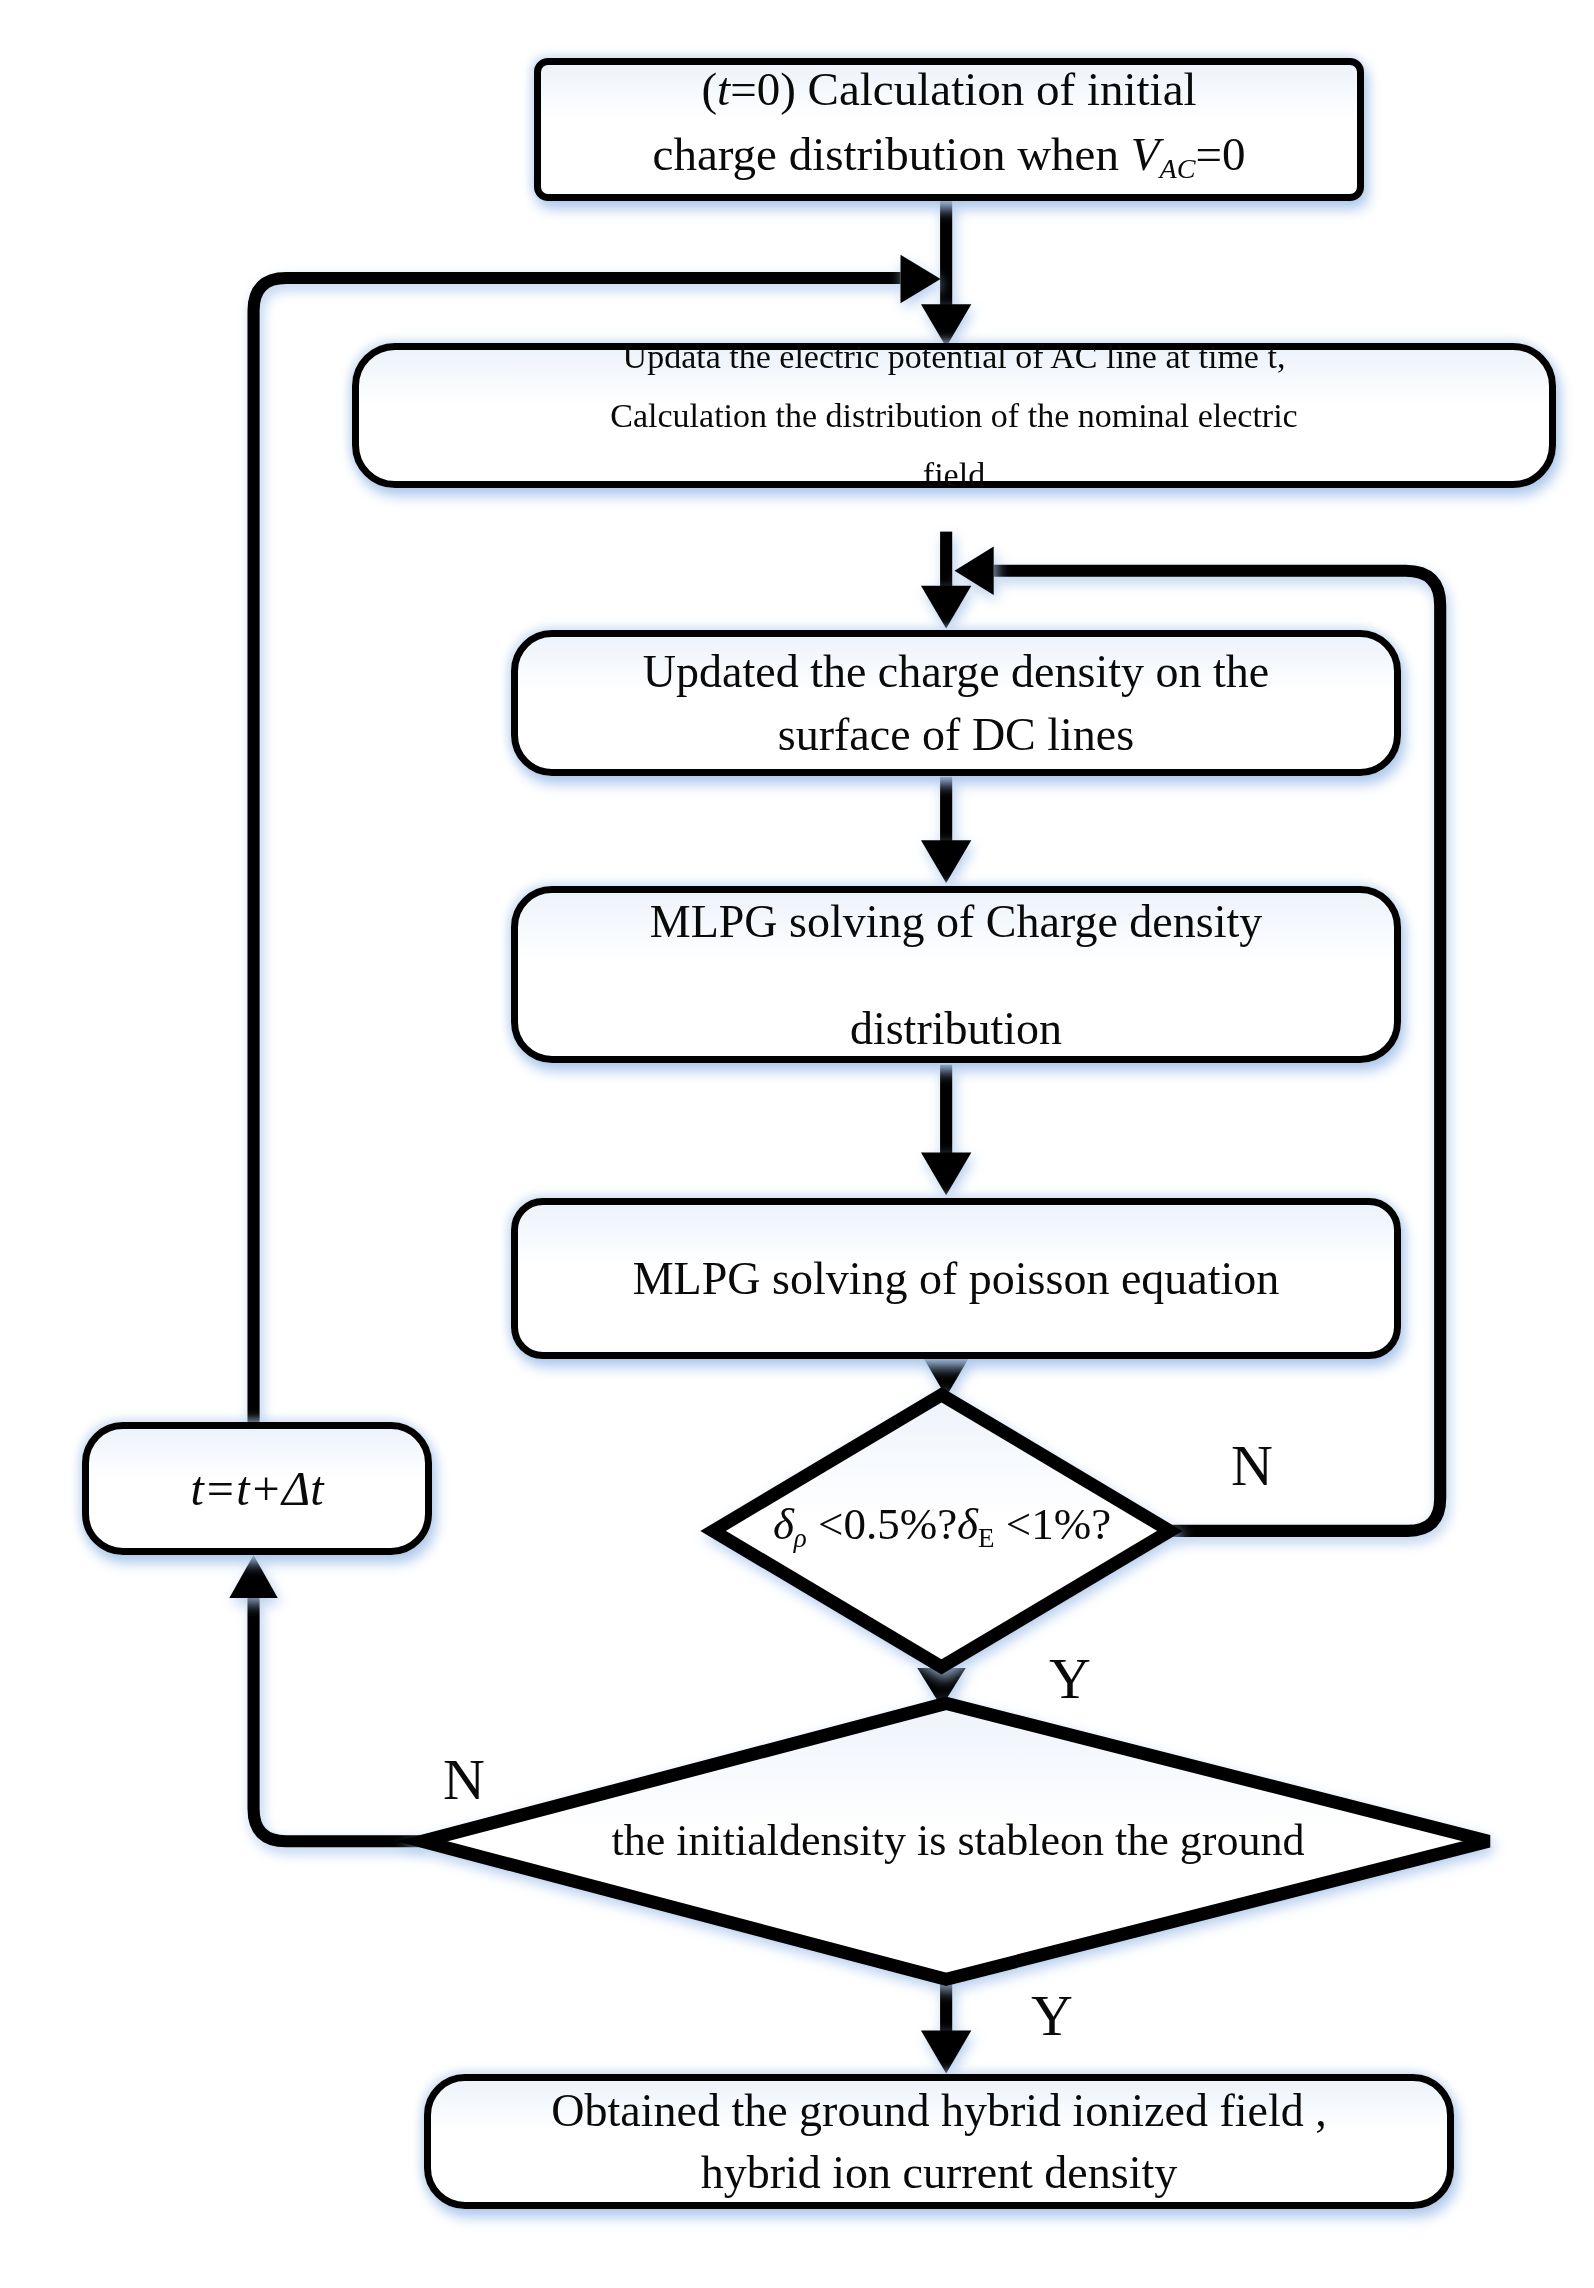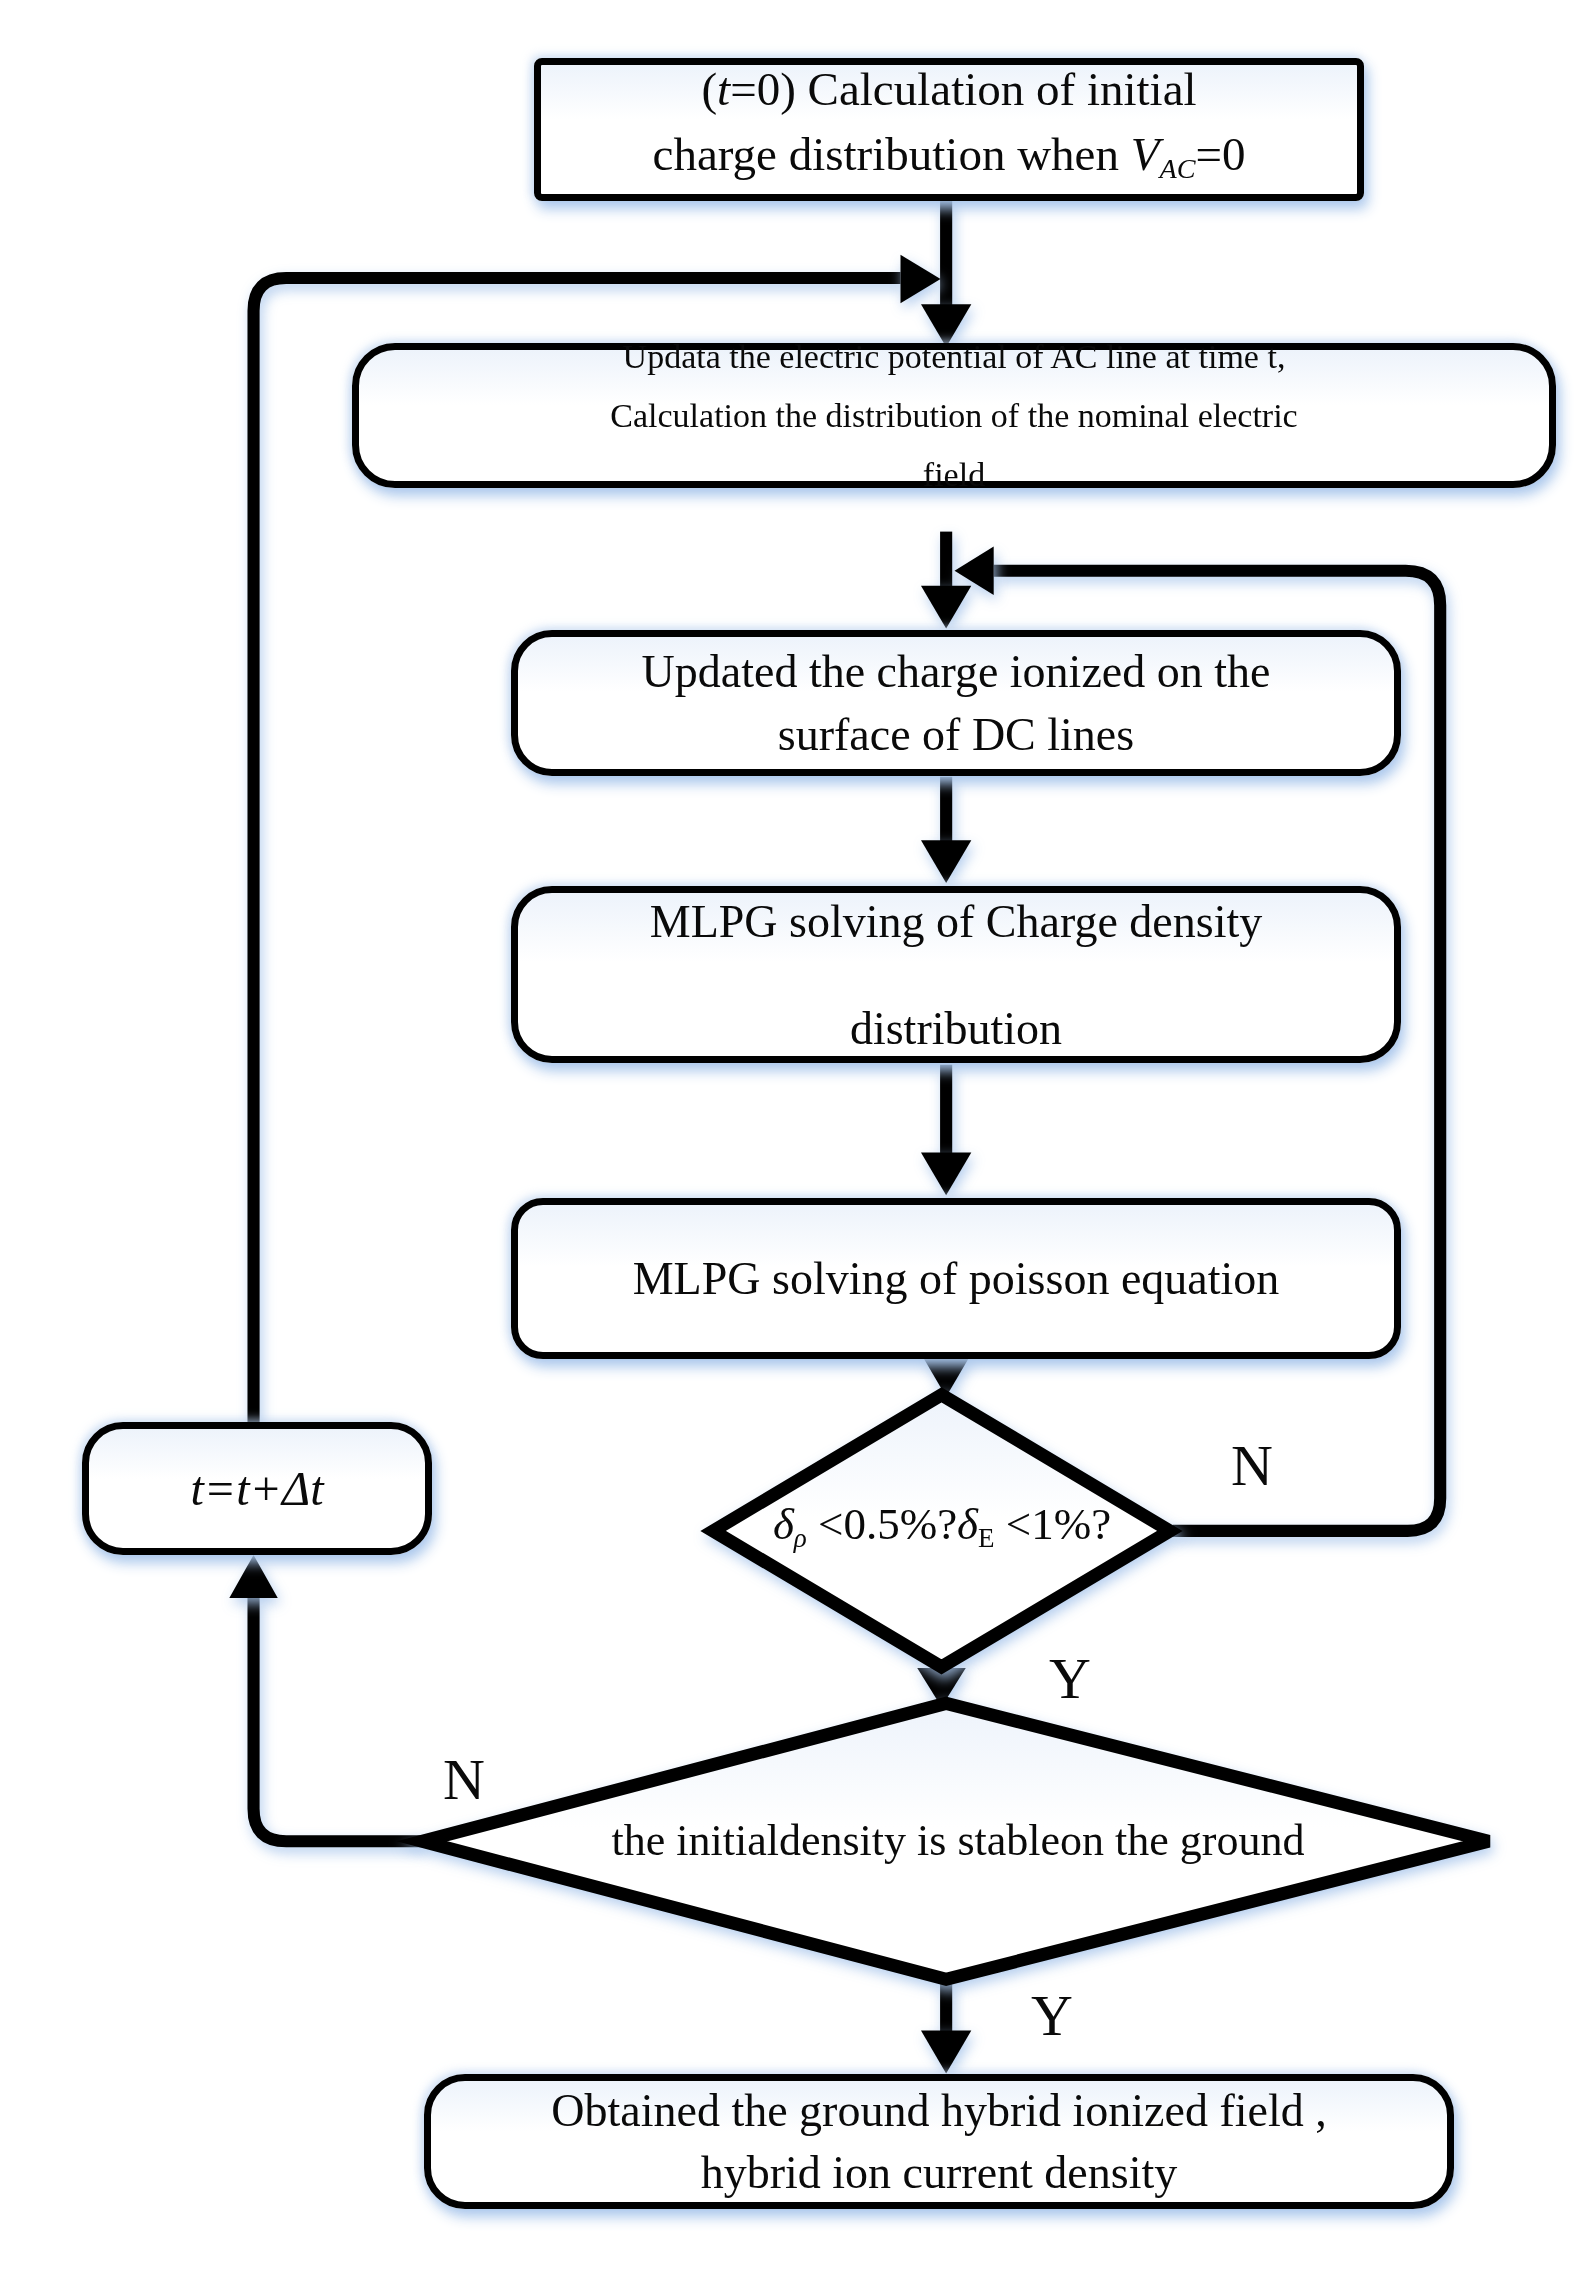--- a/index.html
+++ b/index.html
@@ -64,33 +64,33 @@
       <polygon points="246,1714 298,1714 272,1668"></polygon>
       <polygon points="988,2178 1042,2178 1015,2224"></polygon>
     </g>
 
     <g class="glow">
       <polygon points="1010,1496 1255,1642 1010,1788 765,1642" fill="url(#nodeFill)" stroke="#000000" stroke-width="14"></polygon>
       <polygon points="1015,1827 1597,1975 1015,2123 453,1975" fill="url(#nodeFill)" stroke="#000000" stroke-width="14"></polygon>
     </g>
   </svg>
 
-  <div class="node" style="left:534px;top:58px;width:830px;height:143px;font-size:47px;line-height:65px;border-radius:8px;">
+  <div class="node" style="left:534px;top:58px;width:830px;height:143px;font-size:47px;line-height:65px;border-radius:14px;">
     <div class="ln"><span>(</span><span class="it">t</span><span>=0)  Calculation of initial</span></div>
     <div class="ln"><span>charge distribution when </span><span class="it">V</span><span class="subsc it">AC</span><span>=0</span></div>
   </div>
 
   <div class="node" style="left:352px;top:343px;width:1204px;height:145px;font-size:34px;line-height:59px;border-radius:43px;">
     <div class="ln">Updata the electric potential of AC line at time t,</div>
     <div class="ln">Calculation the distribution of the nominal electric</div>
     <div class="ln">field</div>
   </div>
 
   <div class="node" style="left:511px;top:630px;width:890px;height:146px;font-size:46px;line-height:63px;border-radius:41px;">
-    <div class="ln">Updated the charge ionized on the</div>
+    <div class="ln">Updated the charge density on the</div>
     <div class="ln">surface of DC lines</div>
   </div>
 
   <div class="node" style="left:511px;top:886px;width:890px;height:177px;font-size:46px;line-height:65px;border-radius:41px;gap:42px;">
     <div class="ln">MLPG solving of Charge density</div>
     <div class="ln">distribution</div>
   </div>
 
   <div class="node" style="left:511px;top:1198px;width:890px;height:161px;font-size:46px;line-height:60px;border-radius:32px;">
     <div class="ln">MLPG solving of poisson equation</div>

